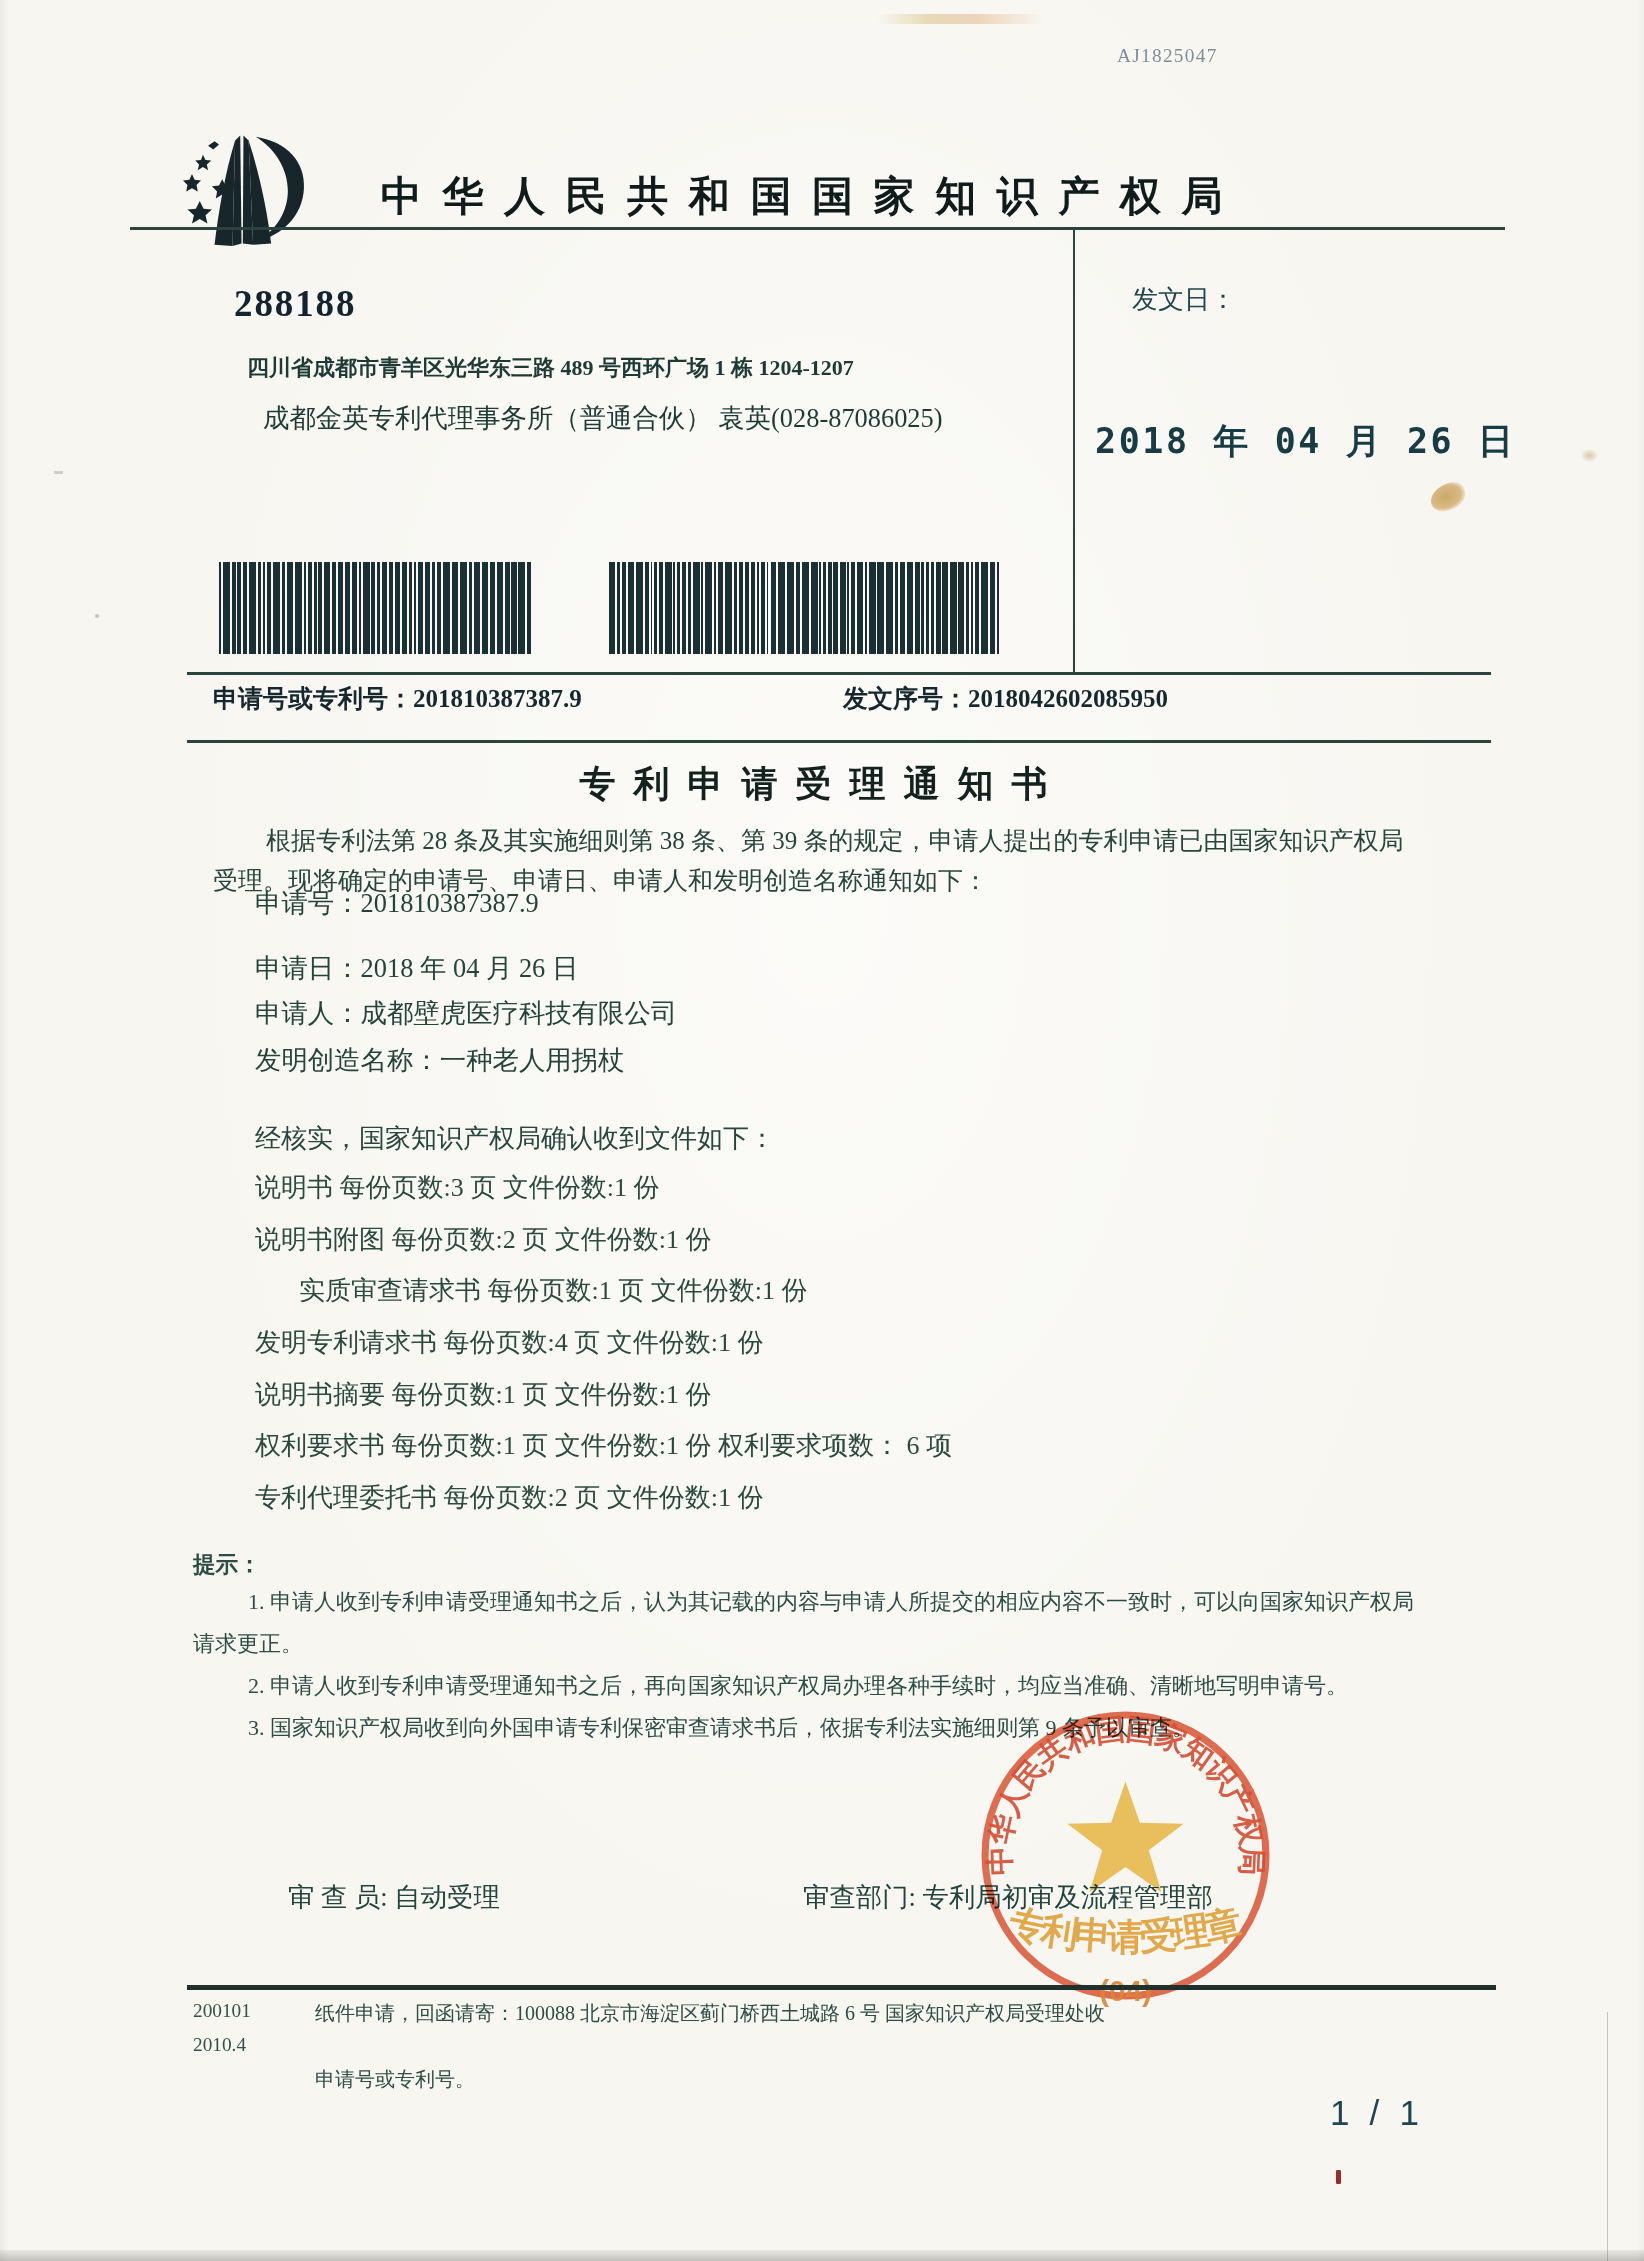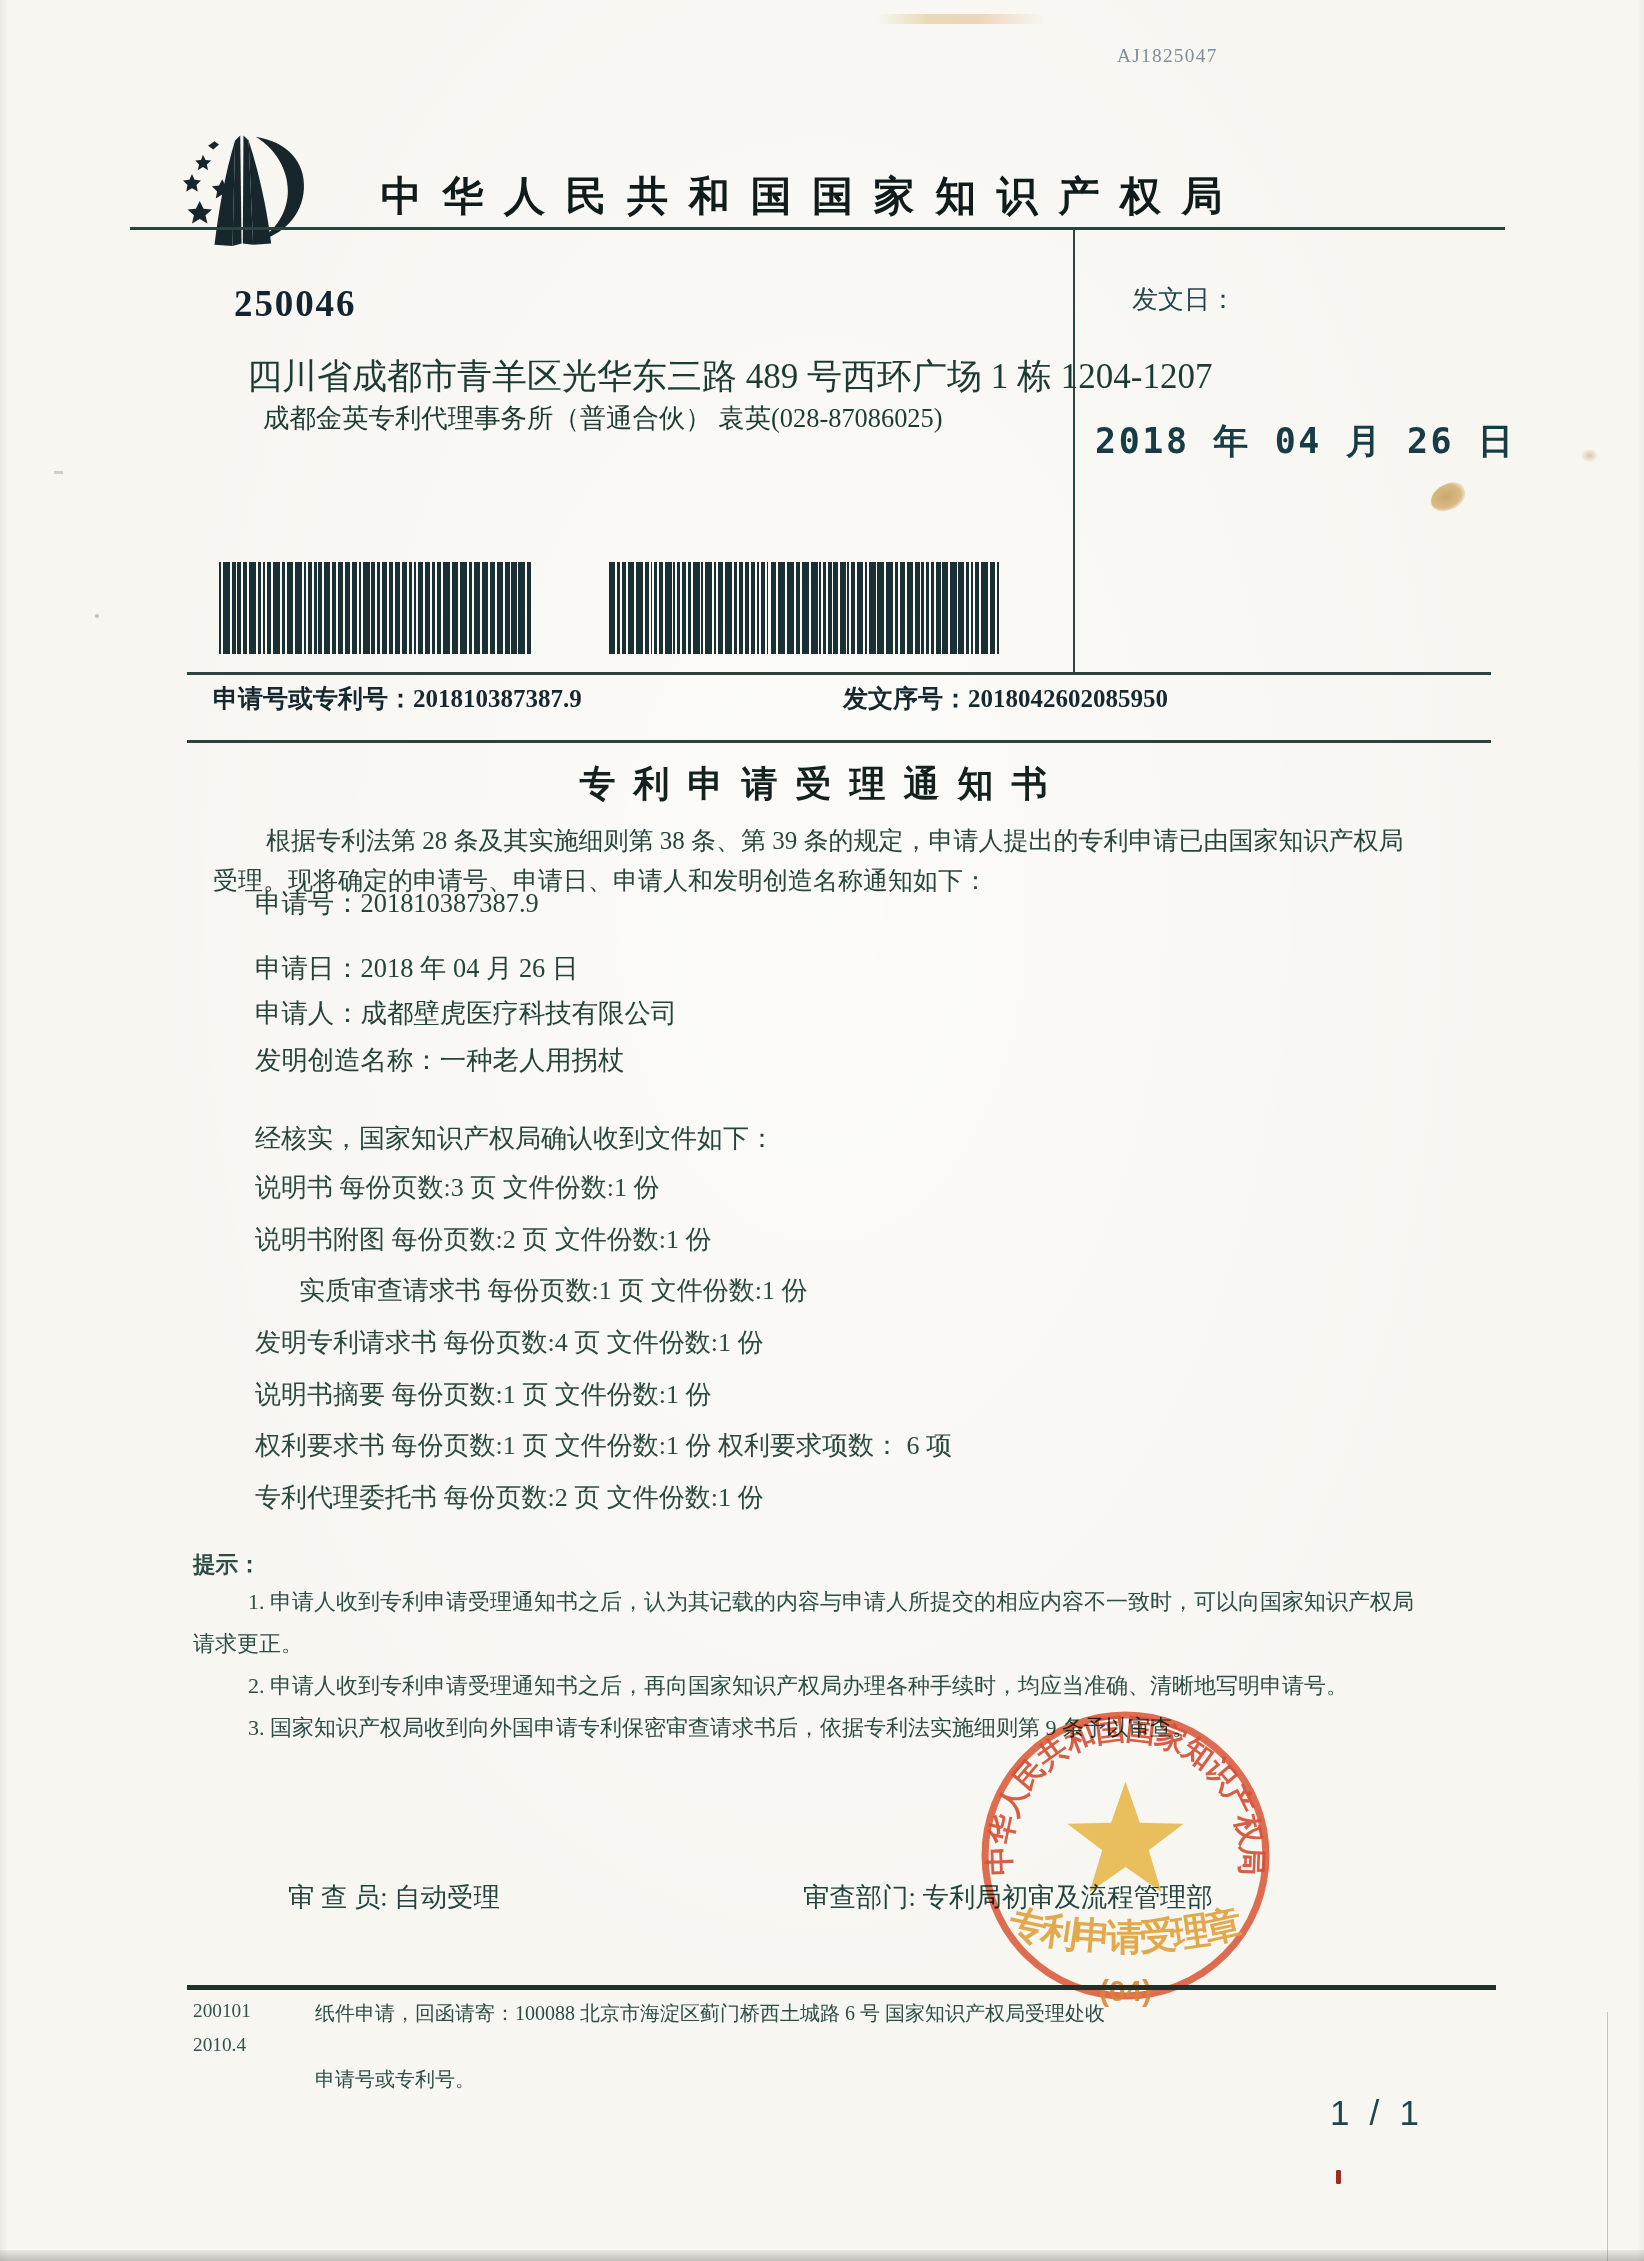--- a/index.html
+++ b/index.html
@@ -20,21 +20,21 @@
   
   .doc-code{left:1117px;top:45px;font-size:19.3px;color:#7e8e99;letter-spacing:1.3px;}
   .office-name{left:322px;top:169px;width:980px;text-align:center;
     font-family:"Liberation Sans","DejaVu Sans",sans-serif;font-weight:bold;
     font-size:41px;letter-spacing:20.6px;color:#101c1c;white-space:nowrap;}
   .rule{background:#2c423d;}
   .rule-header{left:130px;top:227px;width:1375px;height:3.2px;}
   .vline{left:1073px;top:227px;width:1.9px;height:447px;background:#2b4540;}
   
   .postal{left:234px;top:282px;font-size:37px;font-weight:bold;color:#132430;letter-spacing:1.9px;}
-  .addr1{left:247px;top:353px;font-size:35px;color:#1e3a34;}
+  .addr1{left:247px;top:353px;font-size:22px;color:#1e3a34;font-weight:bold;}
   .addr2{left:263px;top:401px;font-size:26.4px;color:#1e3a34;}
   .issue-label{left:1132px;top:282px;font-size:26px;color:#23454c;}
   .issue-date{left:1095px;top:418px;font-size:35px;font-weight:bold;
     font-family:"DejaVu Sans Mono","Liberation Mono",monospace;color:#183c44;letter-spacing:2.6px;}
   
   .barcode{top:562px;height:92px;display:flex;align-items:stretch;}
   .barcode span{display:block;height:100%;}
   .bc1{left:219px;width:324px;}
   .bc2{left:609px;width:405px;}
   .rule-2{left:187px;top:672px;width:1304px;height:2.6px;}
@@ -107,21 +107,21 @@
       <path d="M60 60 l10 -7 7 5 -9 8 Z" transform="translate(-6,-34)"></path>
     </g>
   </svg>
 
   <div class="abs doc-code">AJ1825047</div>
   <div class="abs office-name">中华人民共和国国家知识产权局</div>
 
   <div class="abs rule rule-header"></div>
   <div class="abs vline"></div>
 
-  <div class="abs postal">250046</div>
+  <div class="abs postal">288188</div>
   <div class="abs addr1">四川省成都市青羊区光华东三路 489 号西环广场 1 栋 1204-1207</div>
   <div class="abs addr2">成都金英专利代理事务所（普通合伙）  袁英(028-87086025)</div>
 
   <div class="abs issue-label">发文日：</div>
   <div class="abs issue-date">2018 年 04 月 26 日</div>
 
   <div class="abs barcode bc1">
       <span style="width: 1.9px; margin-right: 1.9px; background: rgb(27, 48, 52);"></span>
       <span style="width: 7px; margin-right: 1.9px; background: rgb(27, 48, 52);"></span>
       <span style="width: 3.9px; margin-right: 1.9px; background: rgb(27, 48, 52);"></span>

